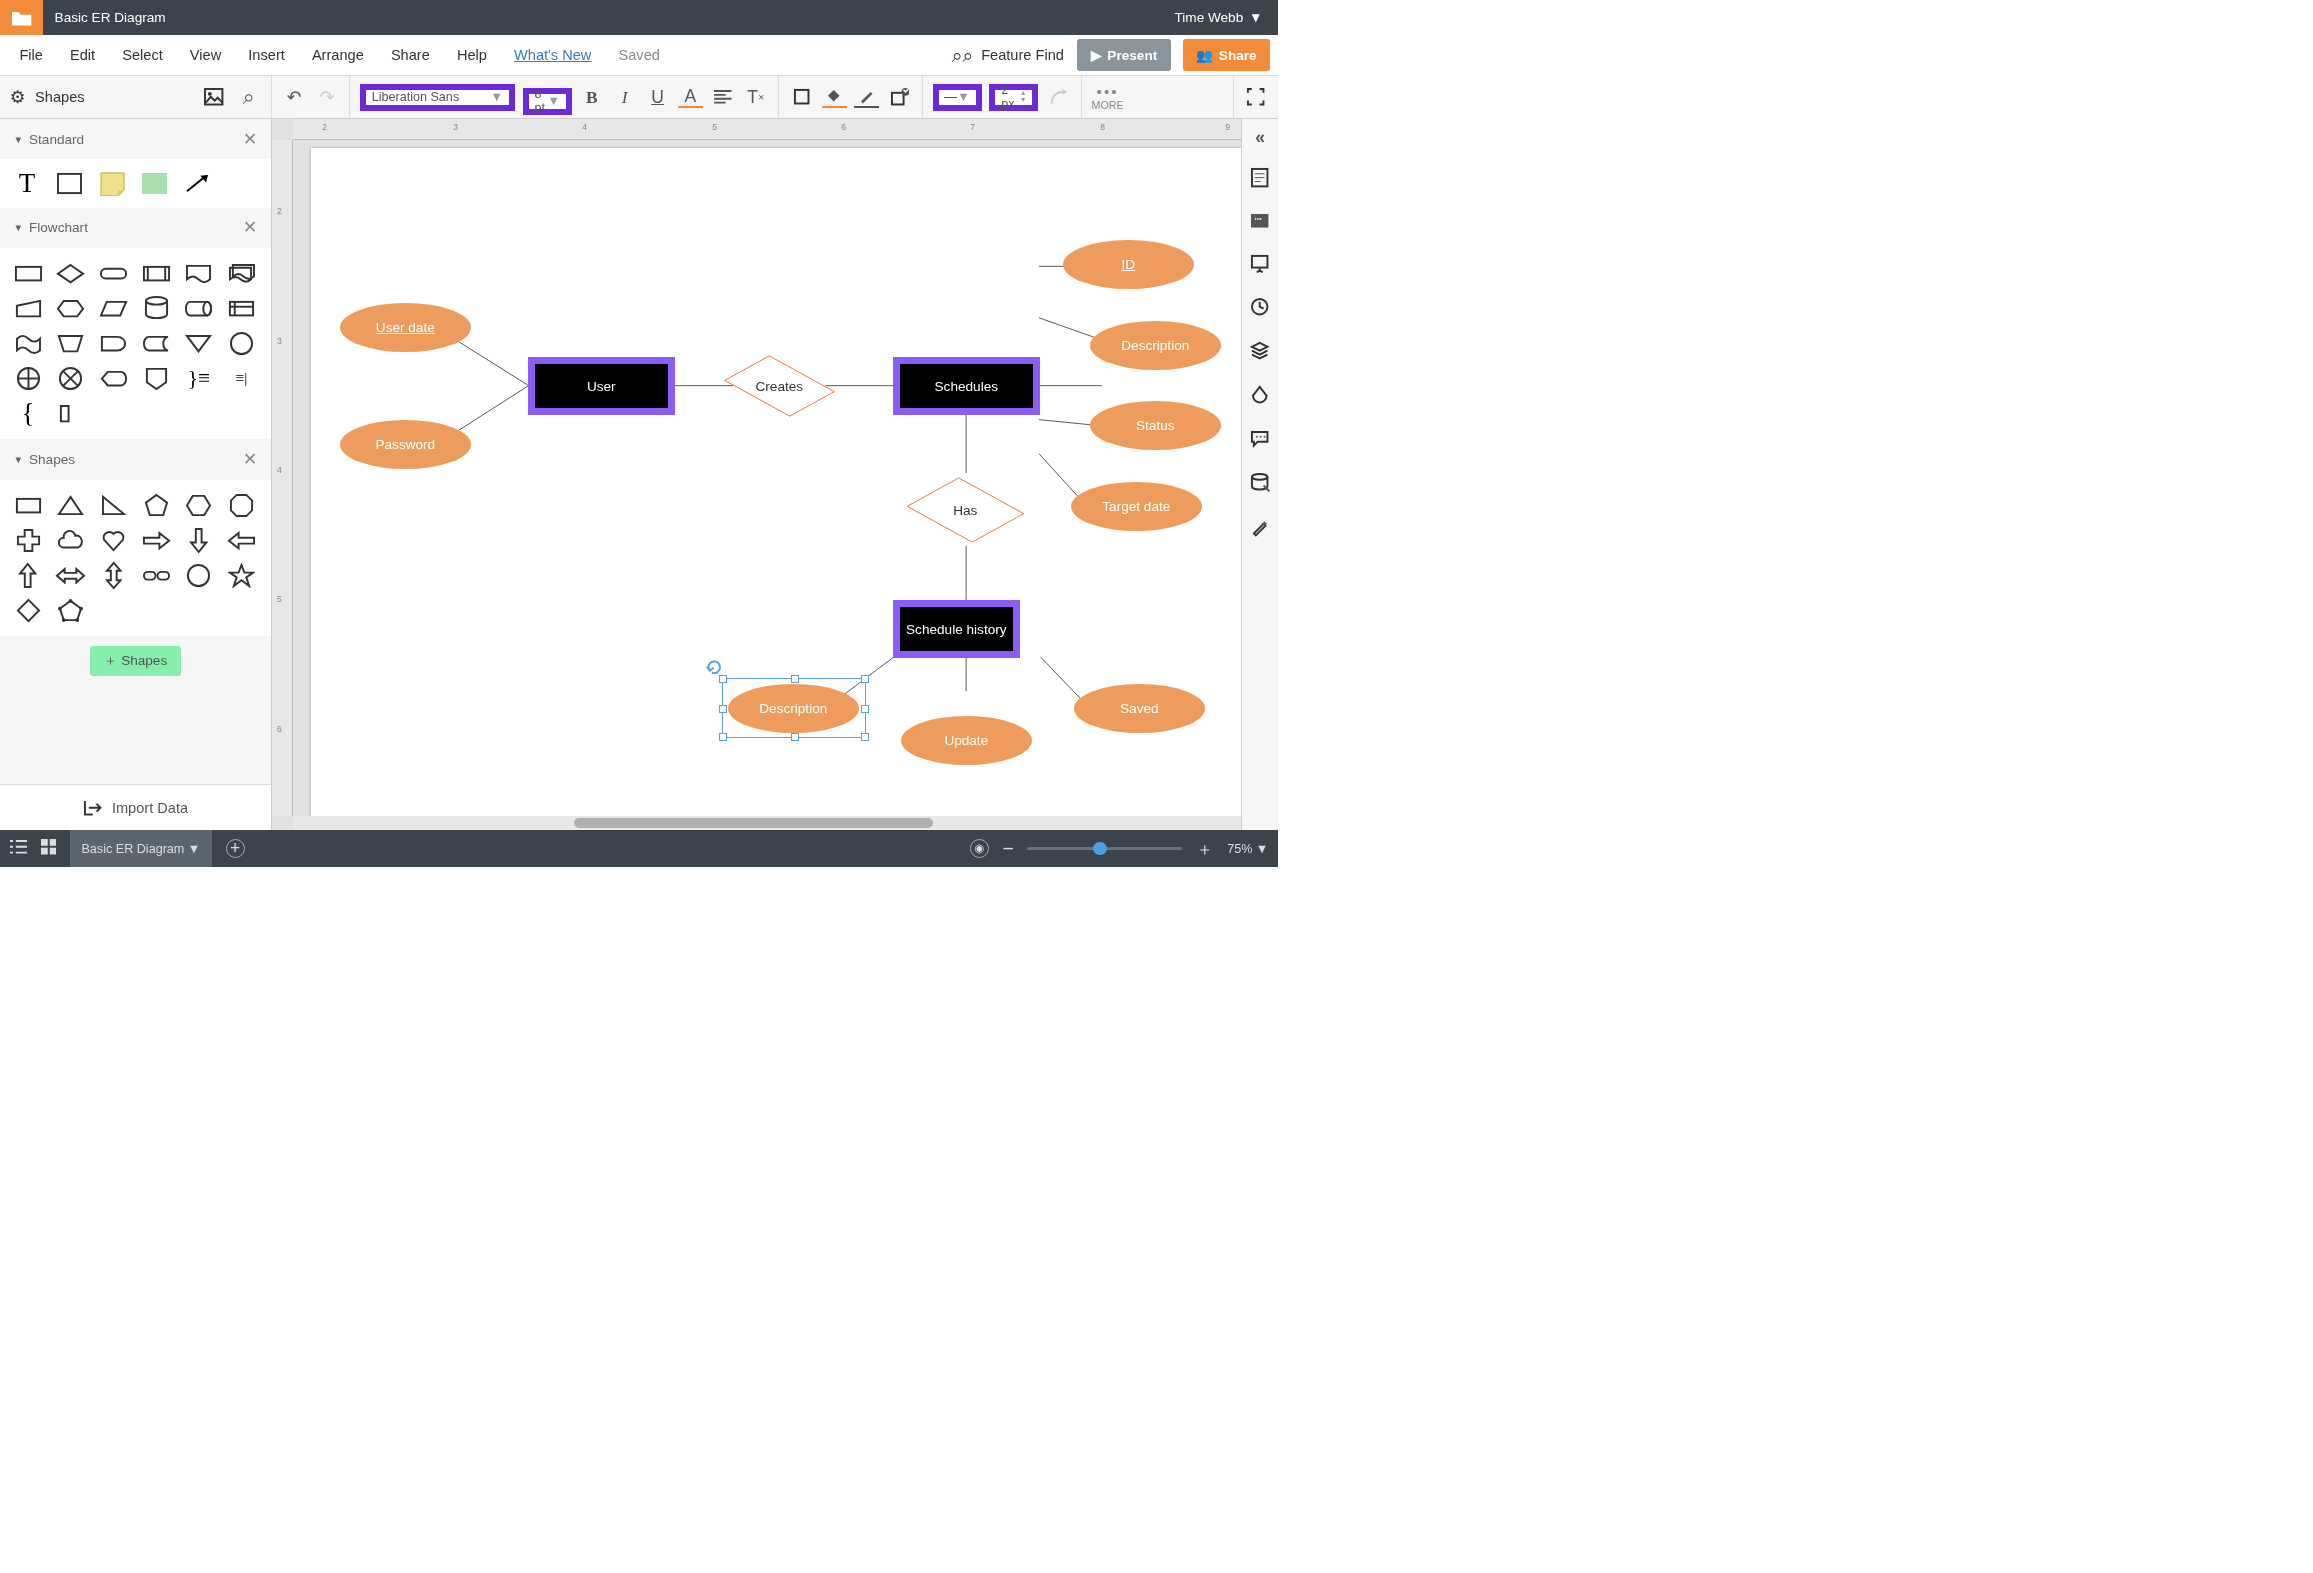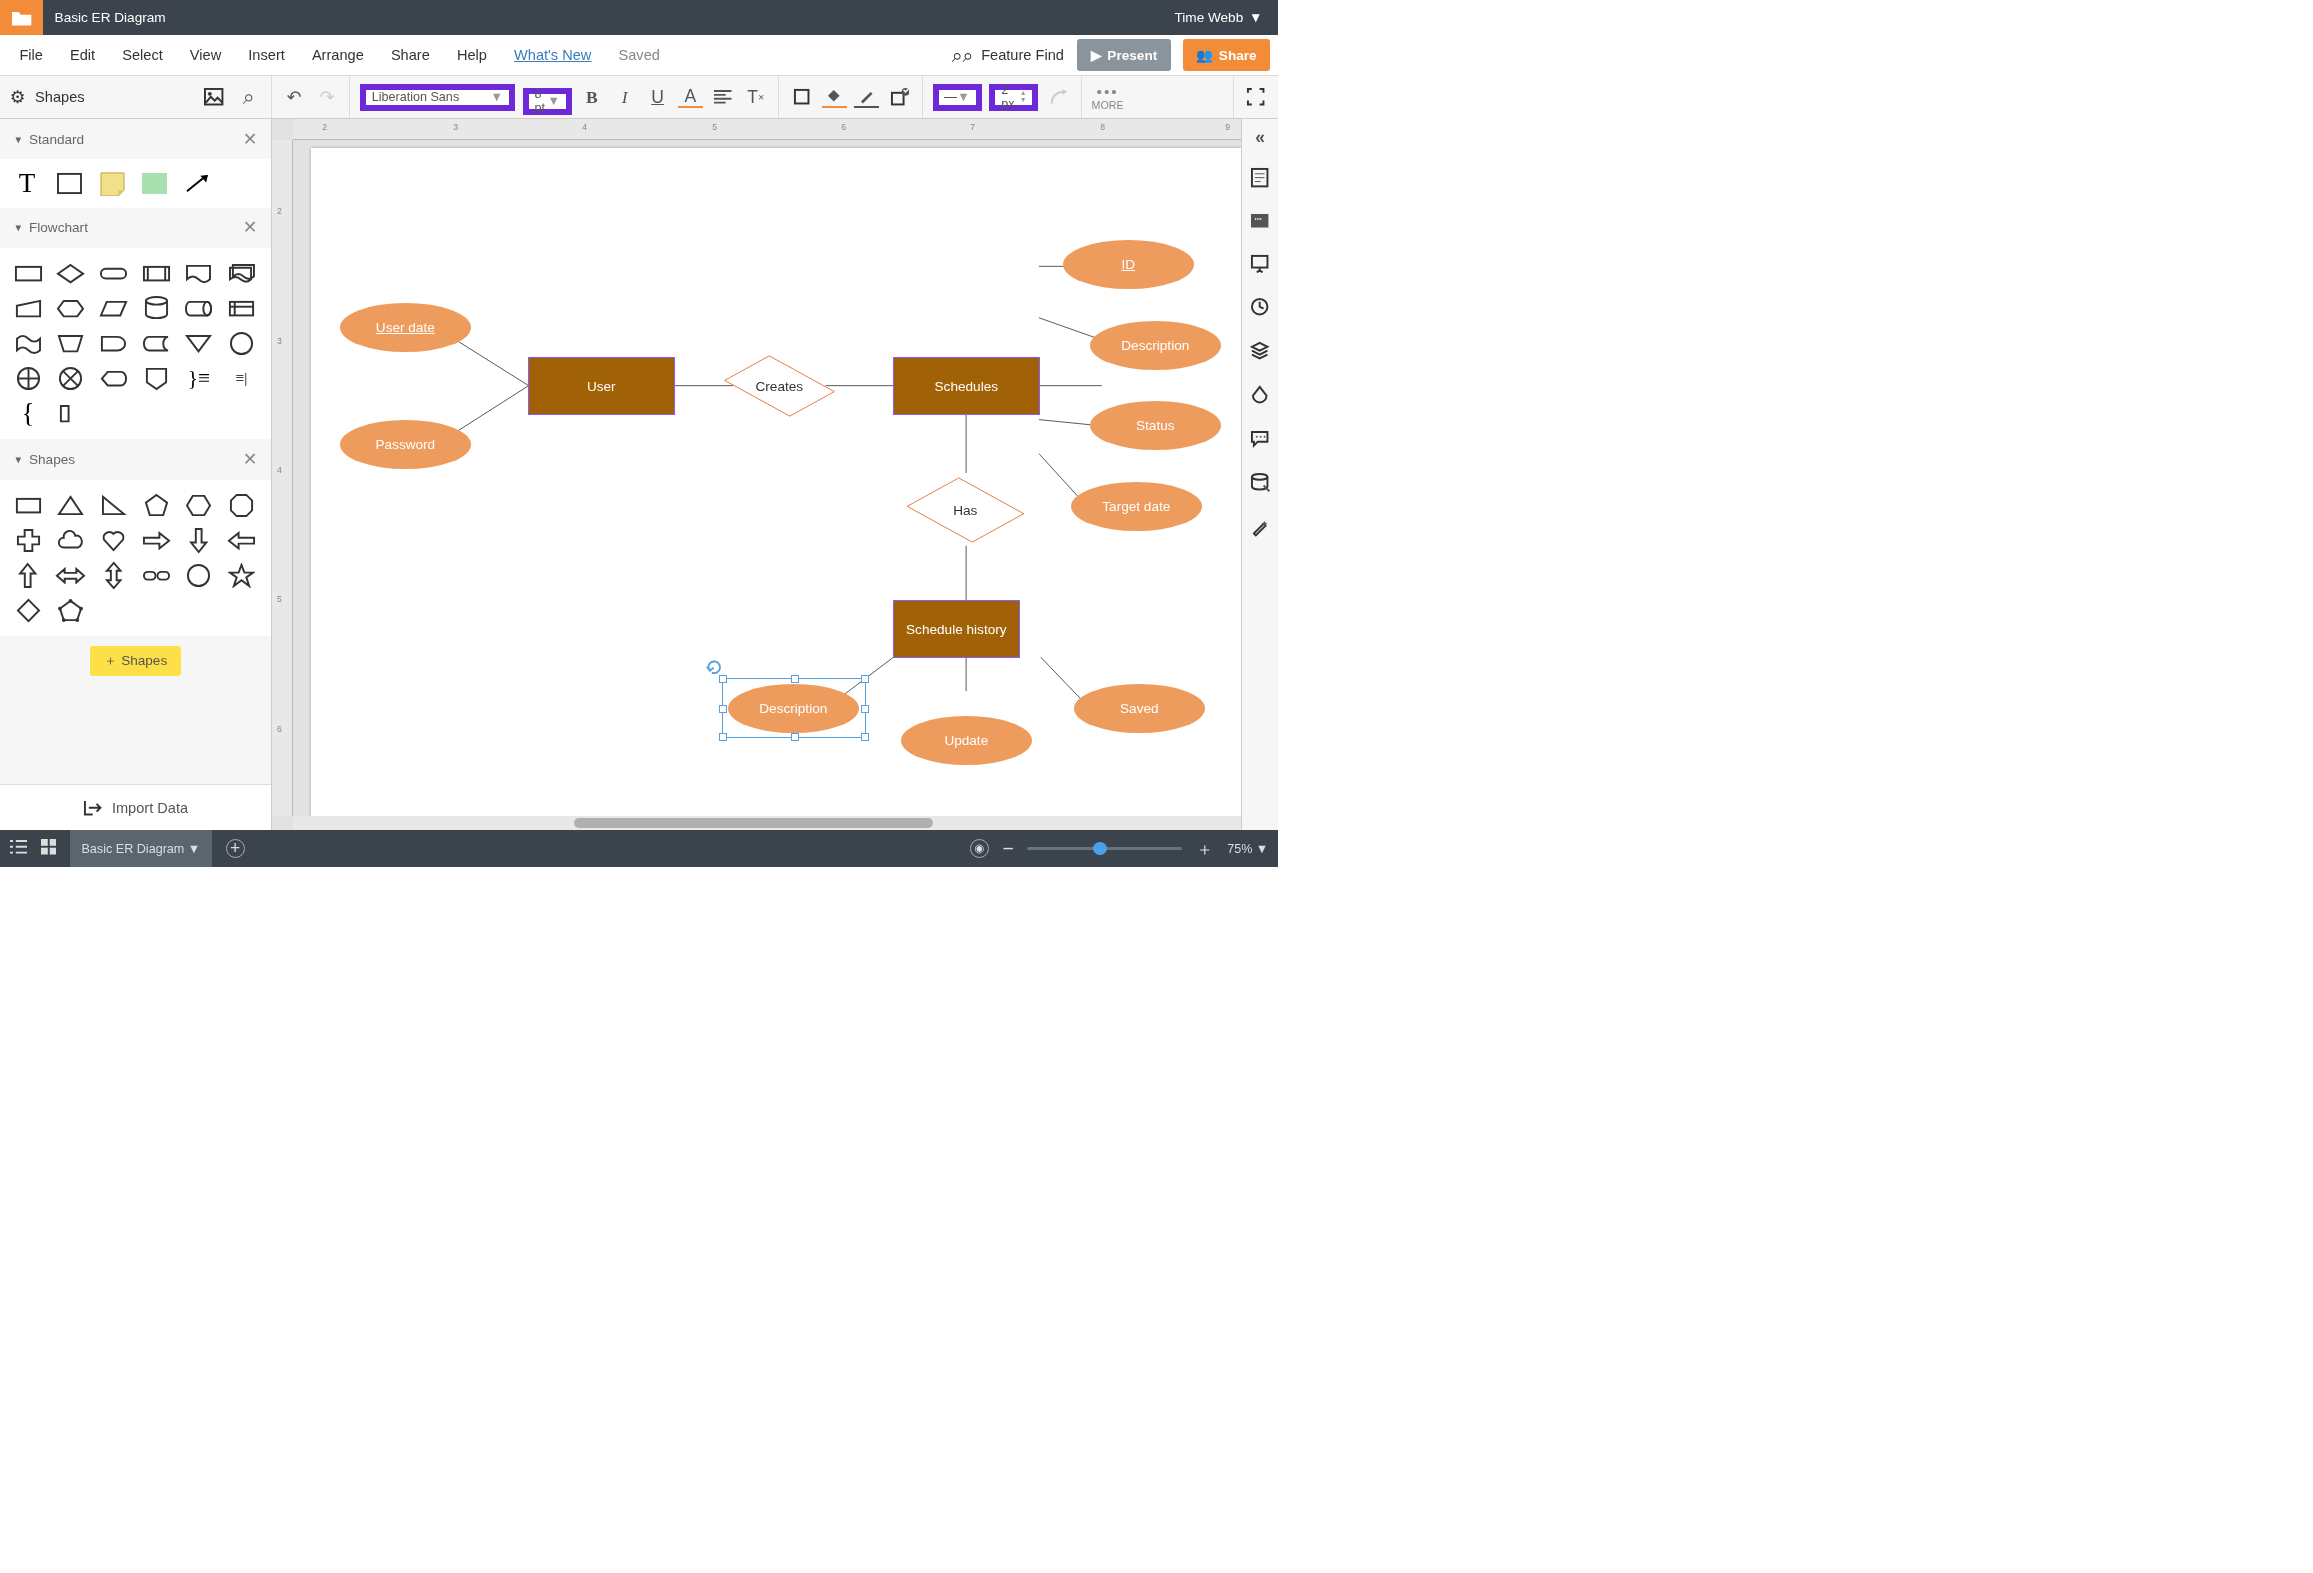--- a/index.html
+++ b/index.html
@@ -41,34 +41,34 @@
 
 .sidebar { width: 272px; background: #f6f6f6; border-right: 1px solid #ccc; display: flex; flex-direction: column; overflow: hidden; }
 .panel-head { display: flex; align-items: center; padding: 9.7px 13.6px; font-size: 13.6px; color: #666; }
 .panel-head .tri { font-size: 9.7px; margin-right: 5.8px; }
 .panel-head .x { margin-left: auto; font-size: 17.5px; color: #888; }
 .panel-body { background: #fff; padding: 11.6px; display: flex; flex-wrap: wrap; gap: 11.6px; }
 .tool { width: 31px; height: 25px; display: flex; align-items: center; justify-content: center; }
 .panel-body.grid6 { gap: 5.8px 9.7px; }
 .panel-body.grid6 .tool { width: 33px; height: 29px; }
 .import { border-top: 1px solid #ddd; padding: 13.6px; font-size: 14.6px; color: #555; display: flex; align-items: center; justify-content: center; gap: 9.7px; margin-top: auto; background: #fff; }
-.addshapes { margin: 9.7px auto 0; background: #fde047; padding: 5.8px 13.6px; border-radius: 2.9px; font-size: 13.6px; color: #555; width: fit-content; }
+.addshapes { margin: 9.7px auto 0; background: #86efac; padding: 5.8px 13.6px; border-radius: 2.9px; font-size: 13.6px; color: #555; width: fit-content; }
 
 
 .canvaswrap { flex: 1; position: relative; background: #e2e2e2; display: flex; }
 .ruler-h { position: absolute; top: 0; left: 21.3px; right: 0; height: 21.3px; background: #e8e8e8; border-bottom: 1px solid #bbb; font-size: 8.7px; color: #888; }
 .ruler-v { position: absolute; top: 21.3px; left: 0; width: 21.3px; bottom: 13.6px; background: #e8e8e8; border-right: 1px solid #bbb; }
 .canvas { position: absolute; top: 21.3px; left: 21.3px; right: 0; bottom: 13.6px; overflow: hidden; }
 .page { position: absolute; left: 17.5px; top: 7.8px; width: 930px; height: 679px; background: #fff; box-shadow: 0 0 2.9px rgba(0,0,0,.3); }
 .hsb { position: absolute; bottom: 0; left: 21.3px; right: 0; height: 13.6px; background: #e8e8e8; }
 .hsb .thumb { position: absolute; left: 281px; width: 359px; height: 9.7px; top: 1.9px; background: #b0b0b0; border-radius: 4.9px; }
 
 
 .ershape { position: absolute; display: flex; align-items: center; justify-content: center; font-size: 13.6px; color: #fff; }
-.entity { background: #a16207; border: 1px solid #8b5cf6; }
+.entity { background: #000000; border: 7px solid #8b5cf6; }
 .attr { border-radius: 50%; background: #ee9c5d; }
 .attr.key { text-decoration: underline; }
 .rel { position: absolute; }
 .rel .diamond { position: absolute; inset: 0; border: 1.9px solid #e16e2c; background: #fff; transform: scaleY(0.55) rotate(45deg); }
 .rel .lbl { position: absolute; inset: 0; display: flex; align-items: center; justify-content: center; color: #333; font-size: 13.6px; }
 .selbox { position: absolute; border: 1px solid #5aa0e0; }
 .handle { position: absolute; width: 7.8px; height: 7.8px; background: #fff; border: 1px solid #5aa0e0; }
 
 svg.lines { position: absolute; inset: 0; width: 100%; height: 100%; pointer-events: none; }
 svg.lines line { stroke: #555; stroke-width: 1; }

